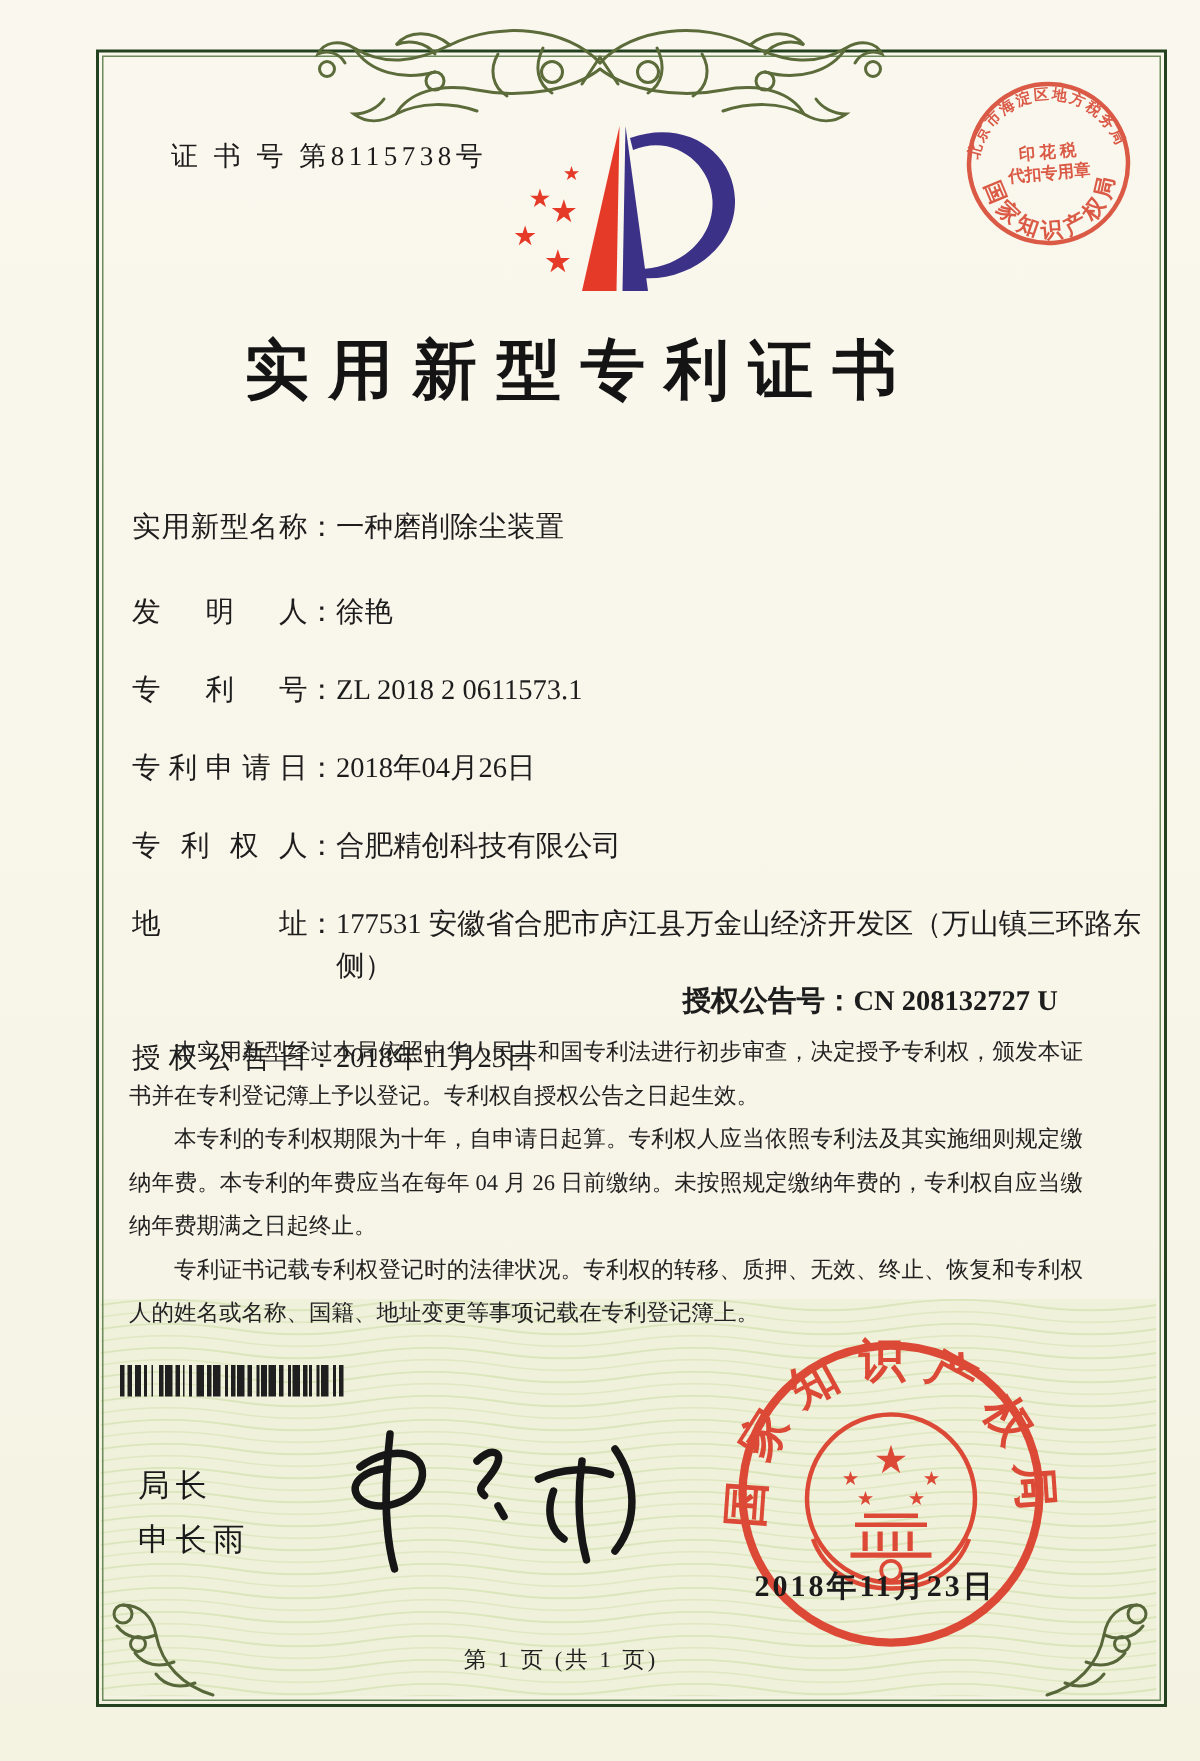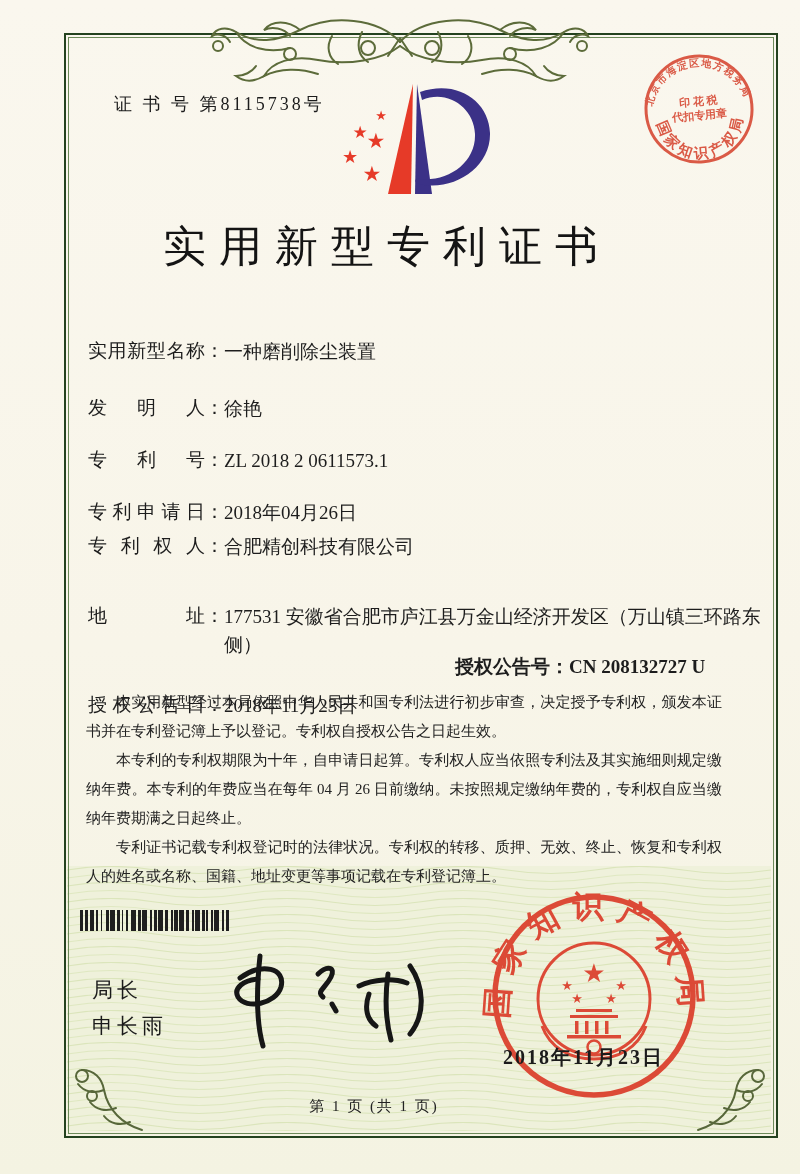--- a/index.html
+++ b/index.html
@@ -9,21 +9,21 @@
   
   .frame-outer{position:absolute;left:64px;top:33px;width:710px;height:1101px;
                border:2px solid #24421f;}
   .frame-inner{position:absolute;inset:2px;border:1px solid #6d8a5a;}
   
   .waves{position:absolute;left:67px;top:866px;width:704px;height:265px;}
   .cert-number{position:absolute;left:94px;top:92px;font-size:18px;letter-spacing:3px;color:#1c1c1c;margin-left:20px;}
   .logo{position:absolute;left:326px;top:80px;}
   .tax-stamp{position:absolute;left:640px;top:50px;}
   .title{position:absolute;left:0;right:26px;top:218px;text-align:center;
-         font-size:43px;font-weight:400;letter-spacing:13px;color:#141414;}
+         font-size:43px;font-weight:700;letter-spacing:13px;color:#141414;}
   .fields{position:absolute;left:88px;top:0;width:650px;}
   .frow{position:absolute;left:0;font-size:19px;color:#1d1d1d;white-space:nowrap;}
   .flabel{display:inline-block;width:117px;text-align:justify;text-align-last:justify;
           vertical-align:top;}
   .fsep{display:inline-block;vertical-align:top;}
   .fvalue{display:inline-block;max-width:545px;white-space:normal;vertical-align:top;
           line-height:28px;}
   .grant-no{position:absolute;left:455px;top:654px;font-size:19px;color:#1d1d1d;white-space:nowrap;font-weight:bold;}
   .paras{position:absolute;left:86px;top:688px;width:636px;}
   .paras p{margin:0;text-indent:2em;font-size:15px;line-height:29px;color:#222;
@@ -146,21 +146,21 @@
     </div>
     <div class="frow" style="top:395px">
       <span class="flabel">发明人</span><span class="fsep">：</span><span class="fvalue">徐艳</span>
     </div>
     <div class="frow" style="top:447px">
       <span class="flabel">专利号</span><span class="fsep">：</span><span class="fvalue">ZL 2018 2 0611573.1</span>
     </div>
     <div class="frow" style="top:499px">
       <span class="flabel">专利申请日</span><span class="fsep">：</span><span class="fvalue">2018年04月26日</span>
     </div>
-    <div class="frow" style="top:533px">
+    <div class="frow" style="top:551px">
       <span class="flabel">专利权人</span><span class="fsep">：</span><span class="fvalue">合肥精创科技有限公司</span>
     </div>
     <div class="frow" style="top:603px">
       <span class="flabel">地址</span><span class="fsep">：</span><span class="fvalue">177531 安徽省合肥市庐江县万金山经济开发区（万山镇三环路东侧）</span>
     </div>
     <div class="frow" style="top:692px">
       <span class="flabel">授权公告日</span><span class="fsep">：</span><span class="fvalue">2018年11月23日</span>
     </div>
   </div>
 

